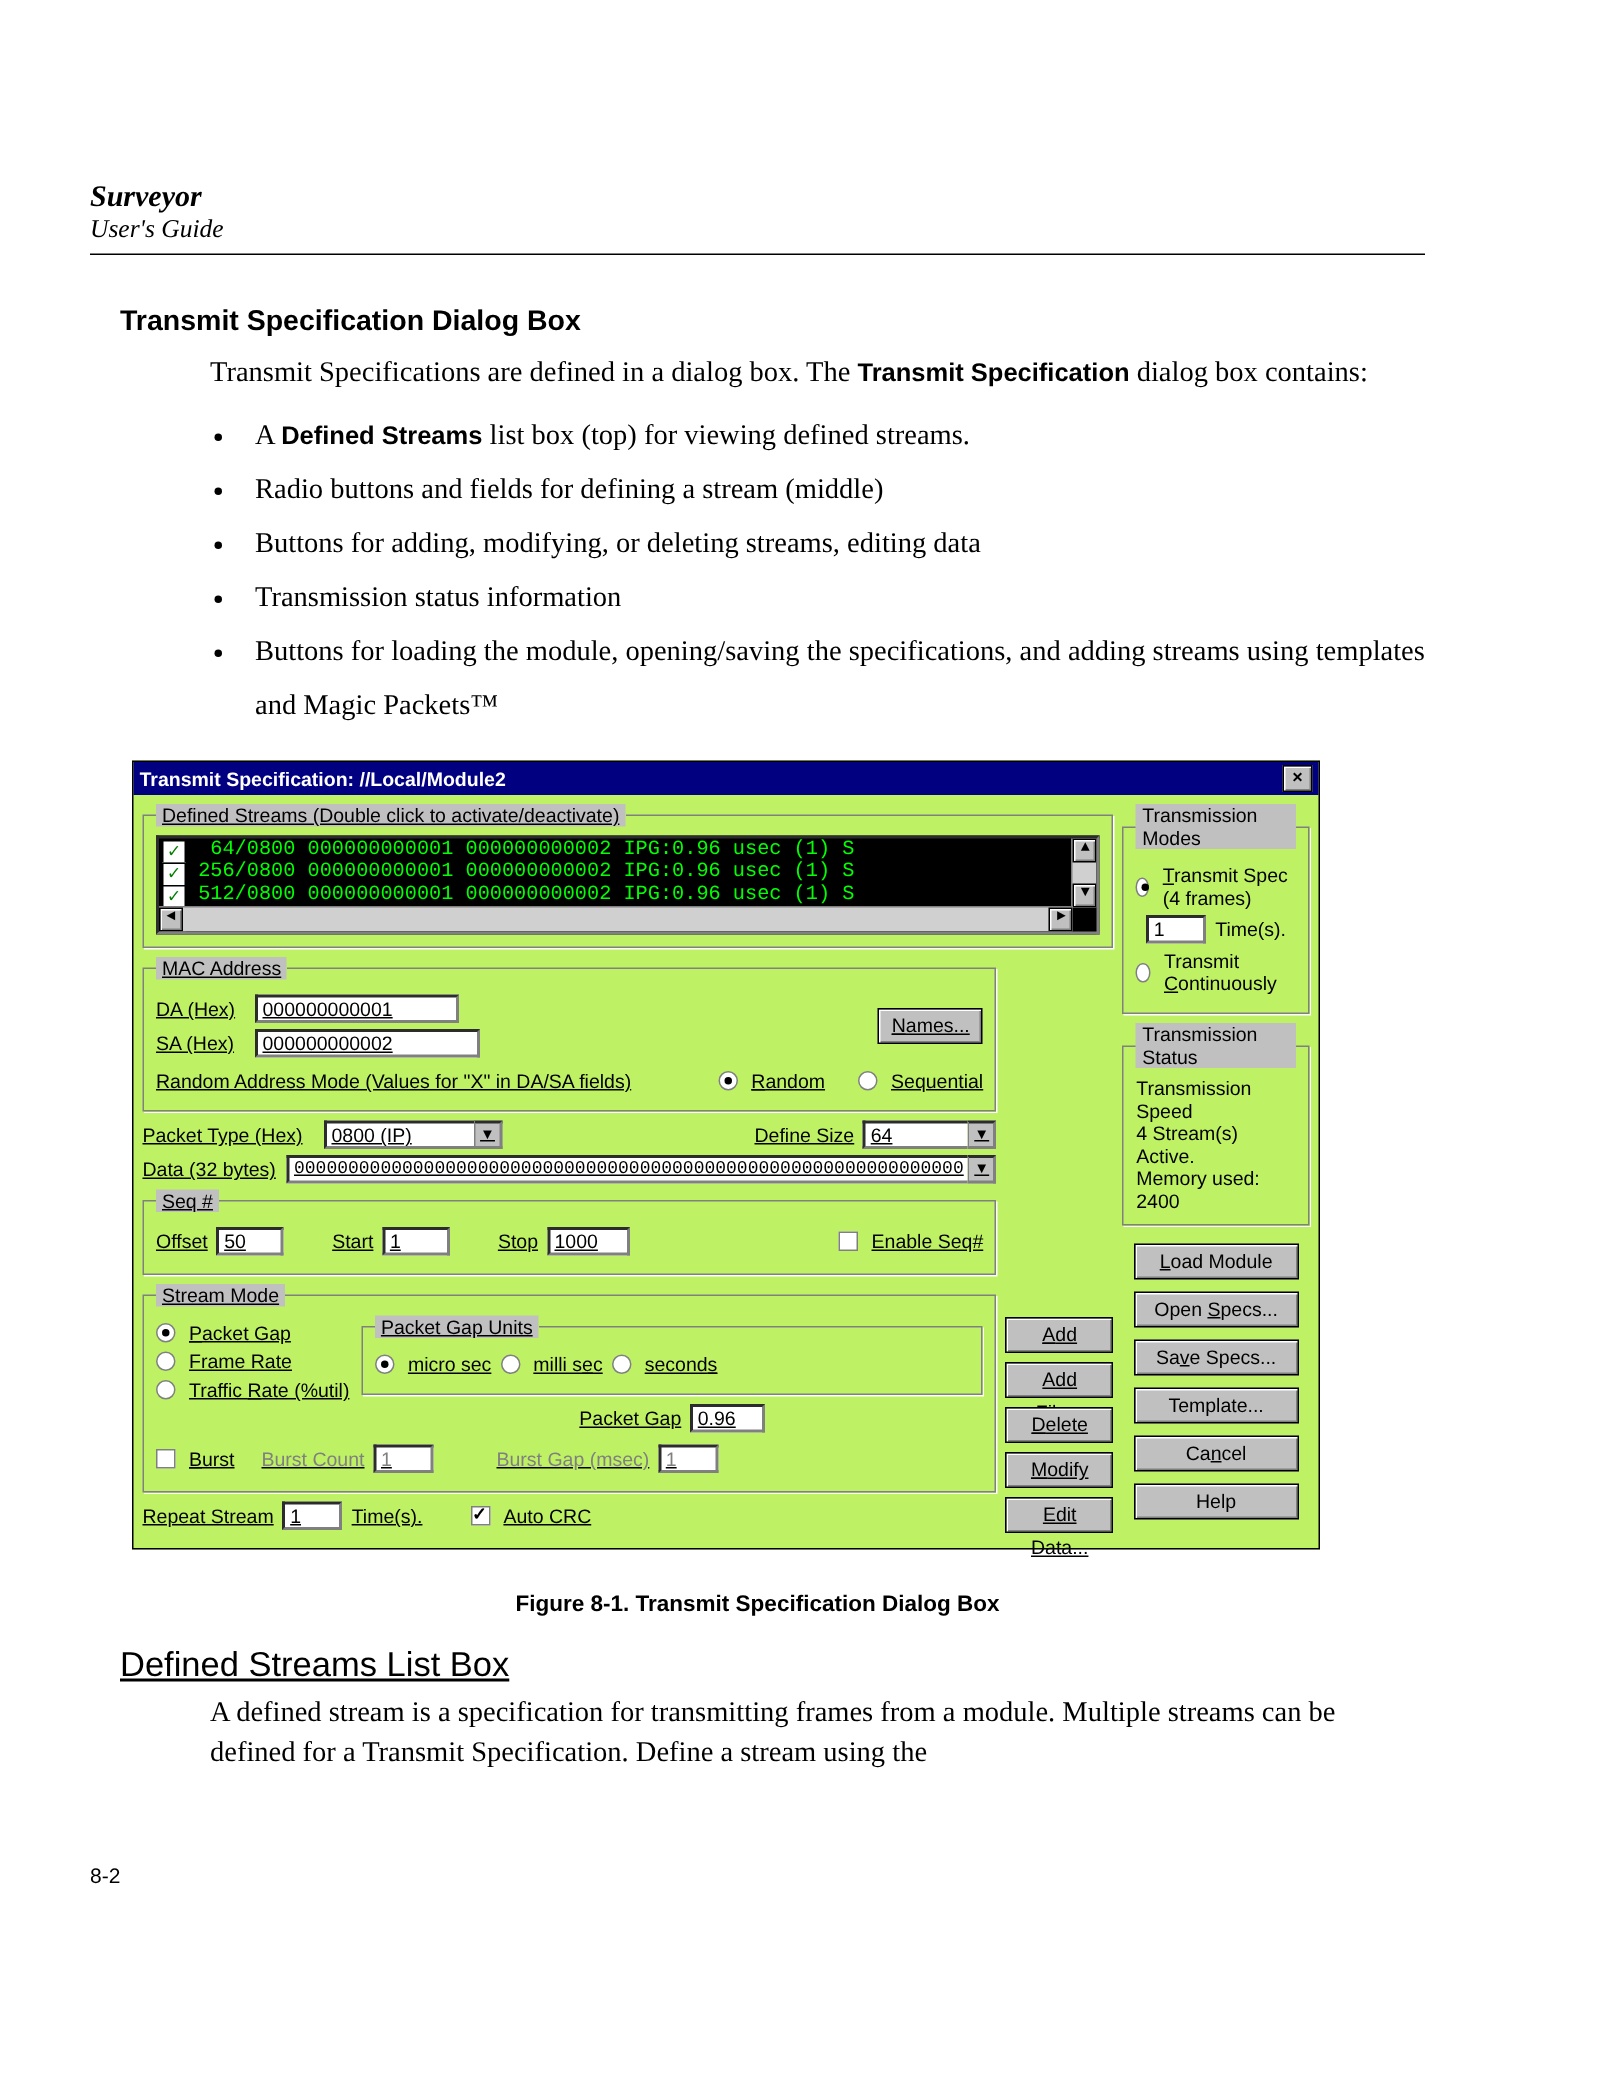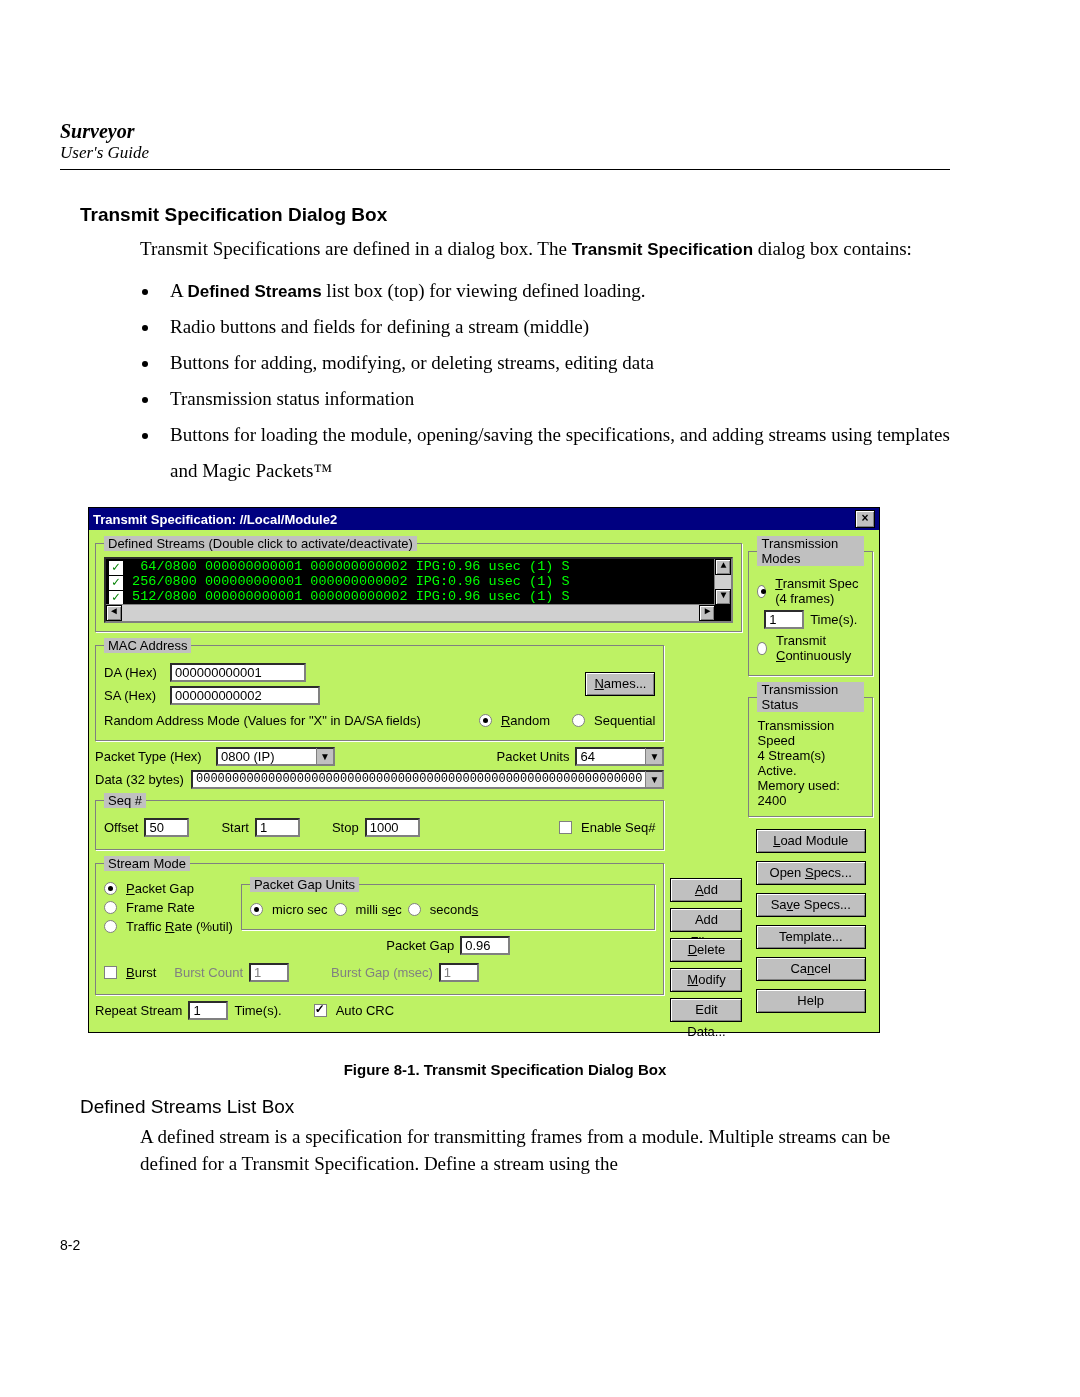--- a/index.html
+++ b/index.html
@@ -63,22 +63,23 @@
   }
   .figure-caption {
     text-align: center;
     font-family: Arial, sans-serif;
     font-weight: bold;
     font-size: 15px;
     margin: 28px 0 18px 0;
   }
   .subheading {
     font-family: Arial, sans-serif;
-    font-size: 19px;
+    font-size: 23px;
     margin: 6px 0 6px 20px;
+    text-decoration: underline;
   }
   .pagenum {
     font-family: Arial, sans-serif;
     font-size: 14px;
     margin-top: 60px;
   }
 
   
   .dialog-wrap {
     margin: 8px 0 0 28px;
@@ -117,21 +118,21 @@
     font-size: 12px;
     text-align: center;
     line-height: 14px;
     box-shadow: inset 1px 1px #fff, inset -1px -1px #808080;
   }
   .dlg-body {
     display: flex;
     padding: 6px 6px 8px 6px;
     gap: 6px;
   }
-  .dlg-left  { flex: 1; }
+  .dlg-left  { flex: 1; text-decoration: underline; }
   .dlg-right { width: 170px; }
 
   fieldset.grp {
     border: 1px solid #808080;
     box-shadow: 1px 1px #fff;
     margin: 0 0 6px 0;
     padding: 6px 8px 8px 8px;
   }
   fieldset.grp > legend {
     font-size: 13px;
@@ -281,21 +282,21 @@
 
   <div class="section-heading">Transmit Specification Dialog Box</div>
 
   <div class="body-indent">
     <p class="para">
       <span>Transmit Specifications are defined in a dialog box. The </span><span class="inline-bold">Transmit Specification</span><span> dialog box contains:</span>
     </p>
 
     <ul class="bullets">
       <li>
-        <span>A </span><span class="inline-bold">Defined Streams</span><span> list box (top) for viewing defined loading.</span>
+        <span>A </span><span class="inline-bold">Defined Streams</span><span> list box (top) for viewing defined streams.</span>
       </li>
       <li>Radio buttons and fields for defining a stream (middle)</li>
       <li>Buttons for adding, modifying, or deleting streams, editing data</li>
       <li>Transmission status information</li>
       <li>Buttons for loading the module, opening/saving the specifications, and adding streams using templates and Magic Packets™</li>
     </ul>
   </div>
 
   <div class="dialog-wrap">
     <div class="dlg">
@@ -362,21 +363,21 @@
                 </div>
               </fieldset>
 
               <div class="frow">
                 <span class="lbl" style="width:115px">Packet Type (Hex)</span>
                 <span class="combo">
                   <span class="txt" style="width:100px">0800 (IP)</span>
                   <span class="arrow">▼</span>
                 </span>
                 <span style="flex:1"></span>
-                <span class="lbl">Packet Units</span>
+                <span class="lbl">Define Size</span>
                 <span class="combo">
                   <span class="txt" style="width:70px">64</span>
                   <span class="arrow">▼</span>
                 </span>
               </div>
 
               <div class="frow">
                 <span class="lbl" style="width:90px">Data (32 bytes)</span>
                 <span class="combo" style="flex:1">
                   <span class="txt" style="flex:1; font-family:'Courier New',monospace; font-size:12px;">00000000000000000000000000000000000000000000000000000000000000</span>

